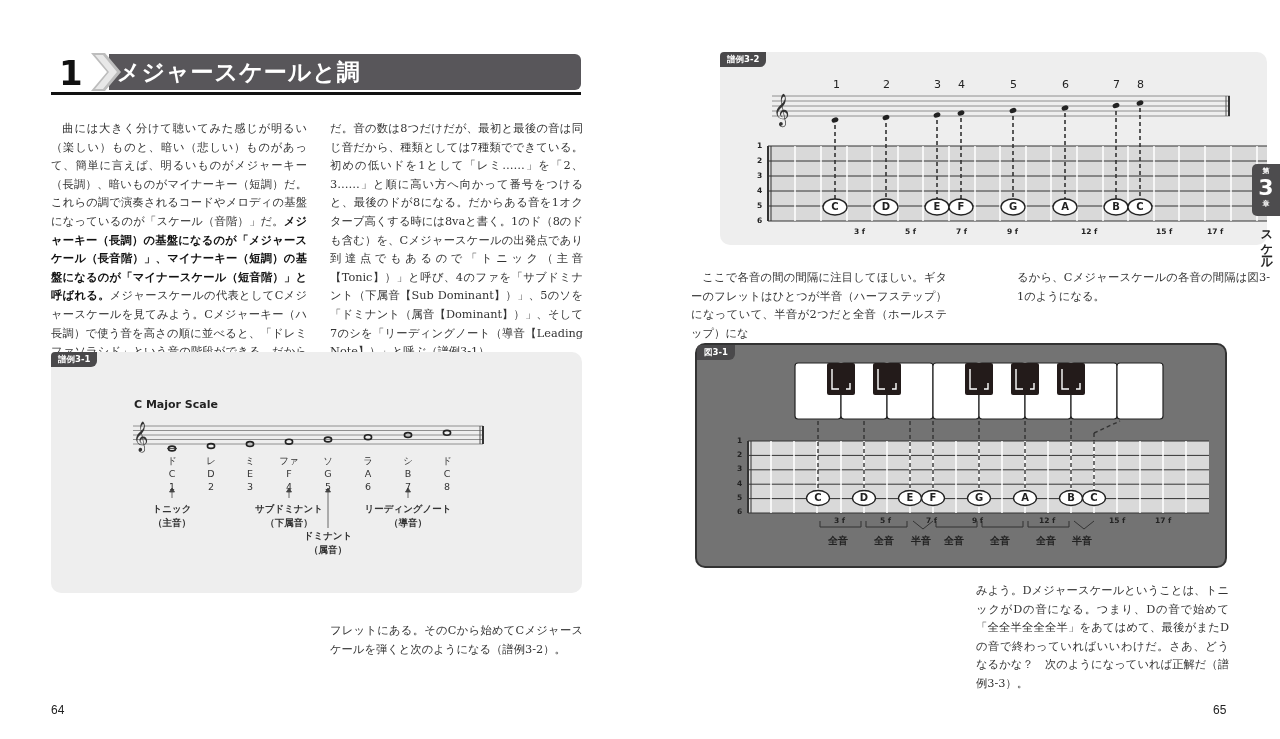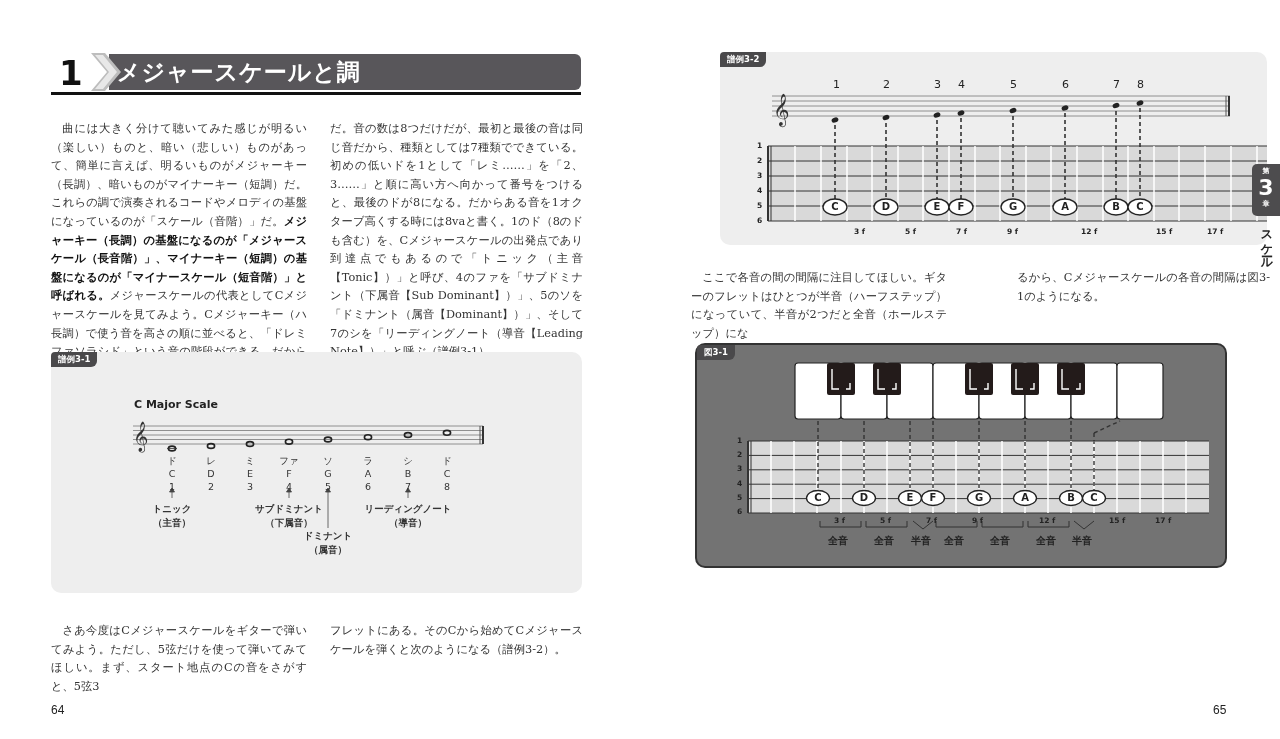--- a/index.html
+++ b/index.html
@@ -150,23 +150,20 @@
     <div class="sans" style="position:absolute; left:242px; top:177px; width:70px; text-align:center; font-size:9.5px; line-height:14px; font-weight:bold; color:#333;">
       <div>ドミナント</div>
       <div>（属音）</div>
     </div>
     <div class="sans" style="position:absolute; left:305px; top:150px; width:104px; text-align:center; font-size:9.5px; line-height:14px; font-weight:bold; color:#333;">
       <div>リーディングノート</div>
       <div>（導音）</div>
     </div>
   </div>
 
-  <div class="text-col" style="left:51px; top:622px; width:256px;">
-    <p>さあ今度はCメジャースケールをギターで弾いてみよう。ただし、5弦だけを使って弾いてみてほしい。まず、スタート地点のCの音をさがすと、5弦3</p>
-  </div>
   <div class="text-col" style="left:330px; top:622px; width:253px;">
     <p style="text-indent:0">フレットにある。そのCから始めてCメジャースケールを弾くと次のようになる（譜例3-2）。</p>
   </div>
 
   <div class="page-num" style="left:51px;">64</div>
 </div>
 
 <div class="page page-right">
 
   <div class="fig-box" style="left:40px; top:52px; width:547px; height:193px;margin-left:40px;">
@@ -421,20 +418,23 @@
       <span class="sans" style="position:absolute; left:131px; top:189px; font-size:10px; font-weight:bold;">全音</span>
       <span class="sans" style="position:absolute; left:177px; top:189px; font-size:10px; font-weight:bold;">全音</span>
       <span class="sans" style="position:absolute; left:214px; top:189px; font-size:10px; font-weight:bold;">半音</span>
       <span class="sans" style="position:absolute; left:247px; top:189px; font-size:10px; font-weight:bold;">全音</span>
       <span class="sans" style="position:absolute; left:293px; top:189px; font-size:10px; font-weight:bold;">全音</span>
       <span class="sans" style="position:absolute; left:339px; top:189px; font-size:10px; font-weight:bold;">全音</span>
       <span class="sans" style="position:absolute; left:375px; top:189px; font-size:10px; font-weight:bold;">半音</span>
     </div>
   </div>
 
+  <div class="text-col" style="left:336px; top:582px; width:253px;">
+    <p style="text-indent:0">みよう。Dメジャースケールということは、トニックがDの音になる。つまり、Dの音で始めて「全全半全全全半」をあてはめて、最後がまたDの音で終わっていればいいわけだ。さあ、どうなるかな？　次のようになっていれば正解だ（譜例3-3）。</p>
+  </div>
 
   <div class="page-num" style="left:573px;">65</div>
 </div>
 
 <div class="chap-tab">
   <span class="small">第</span>
   <span class="big">3</span>
   <span class="small" style="margin-top:0">章</span>
 </div>
 <div class="chap-label">スケール</div>

